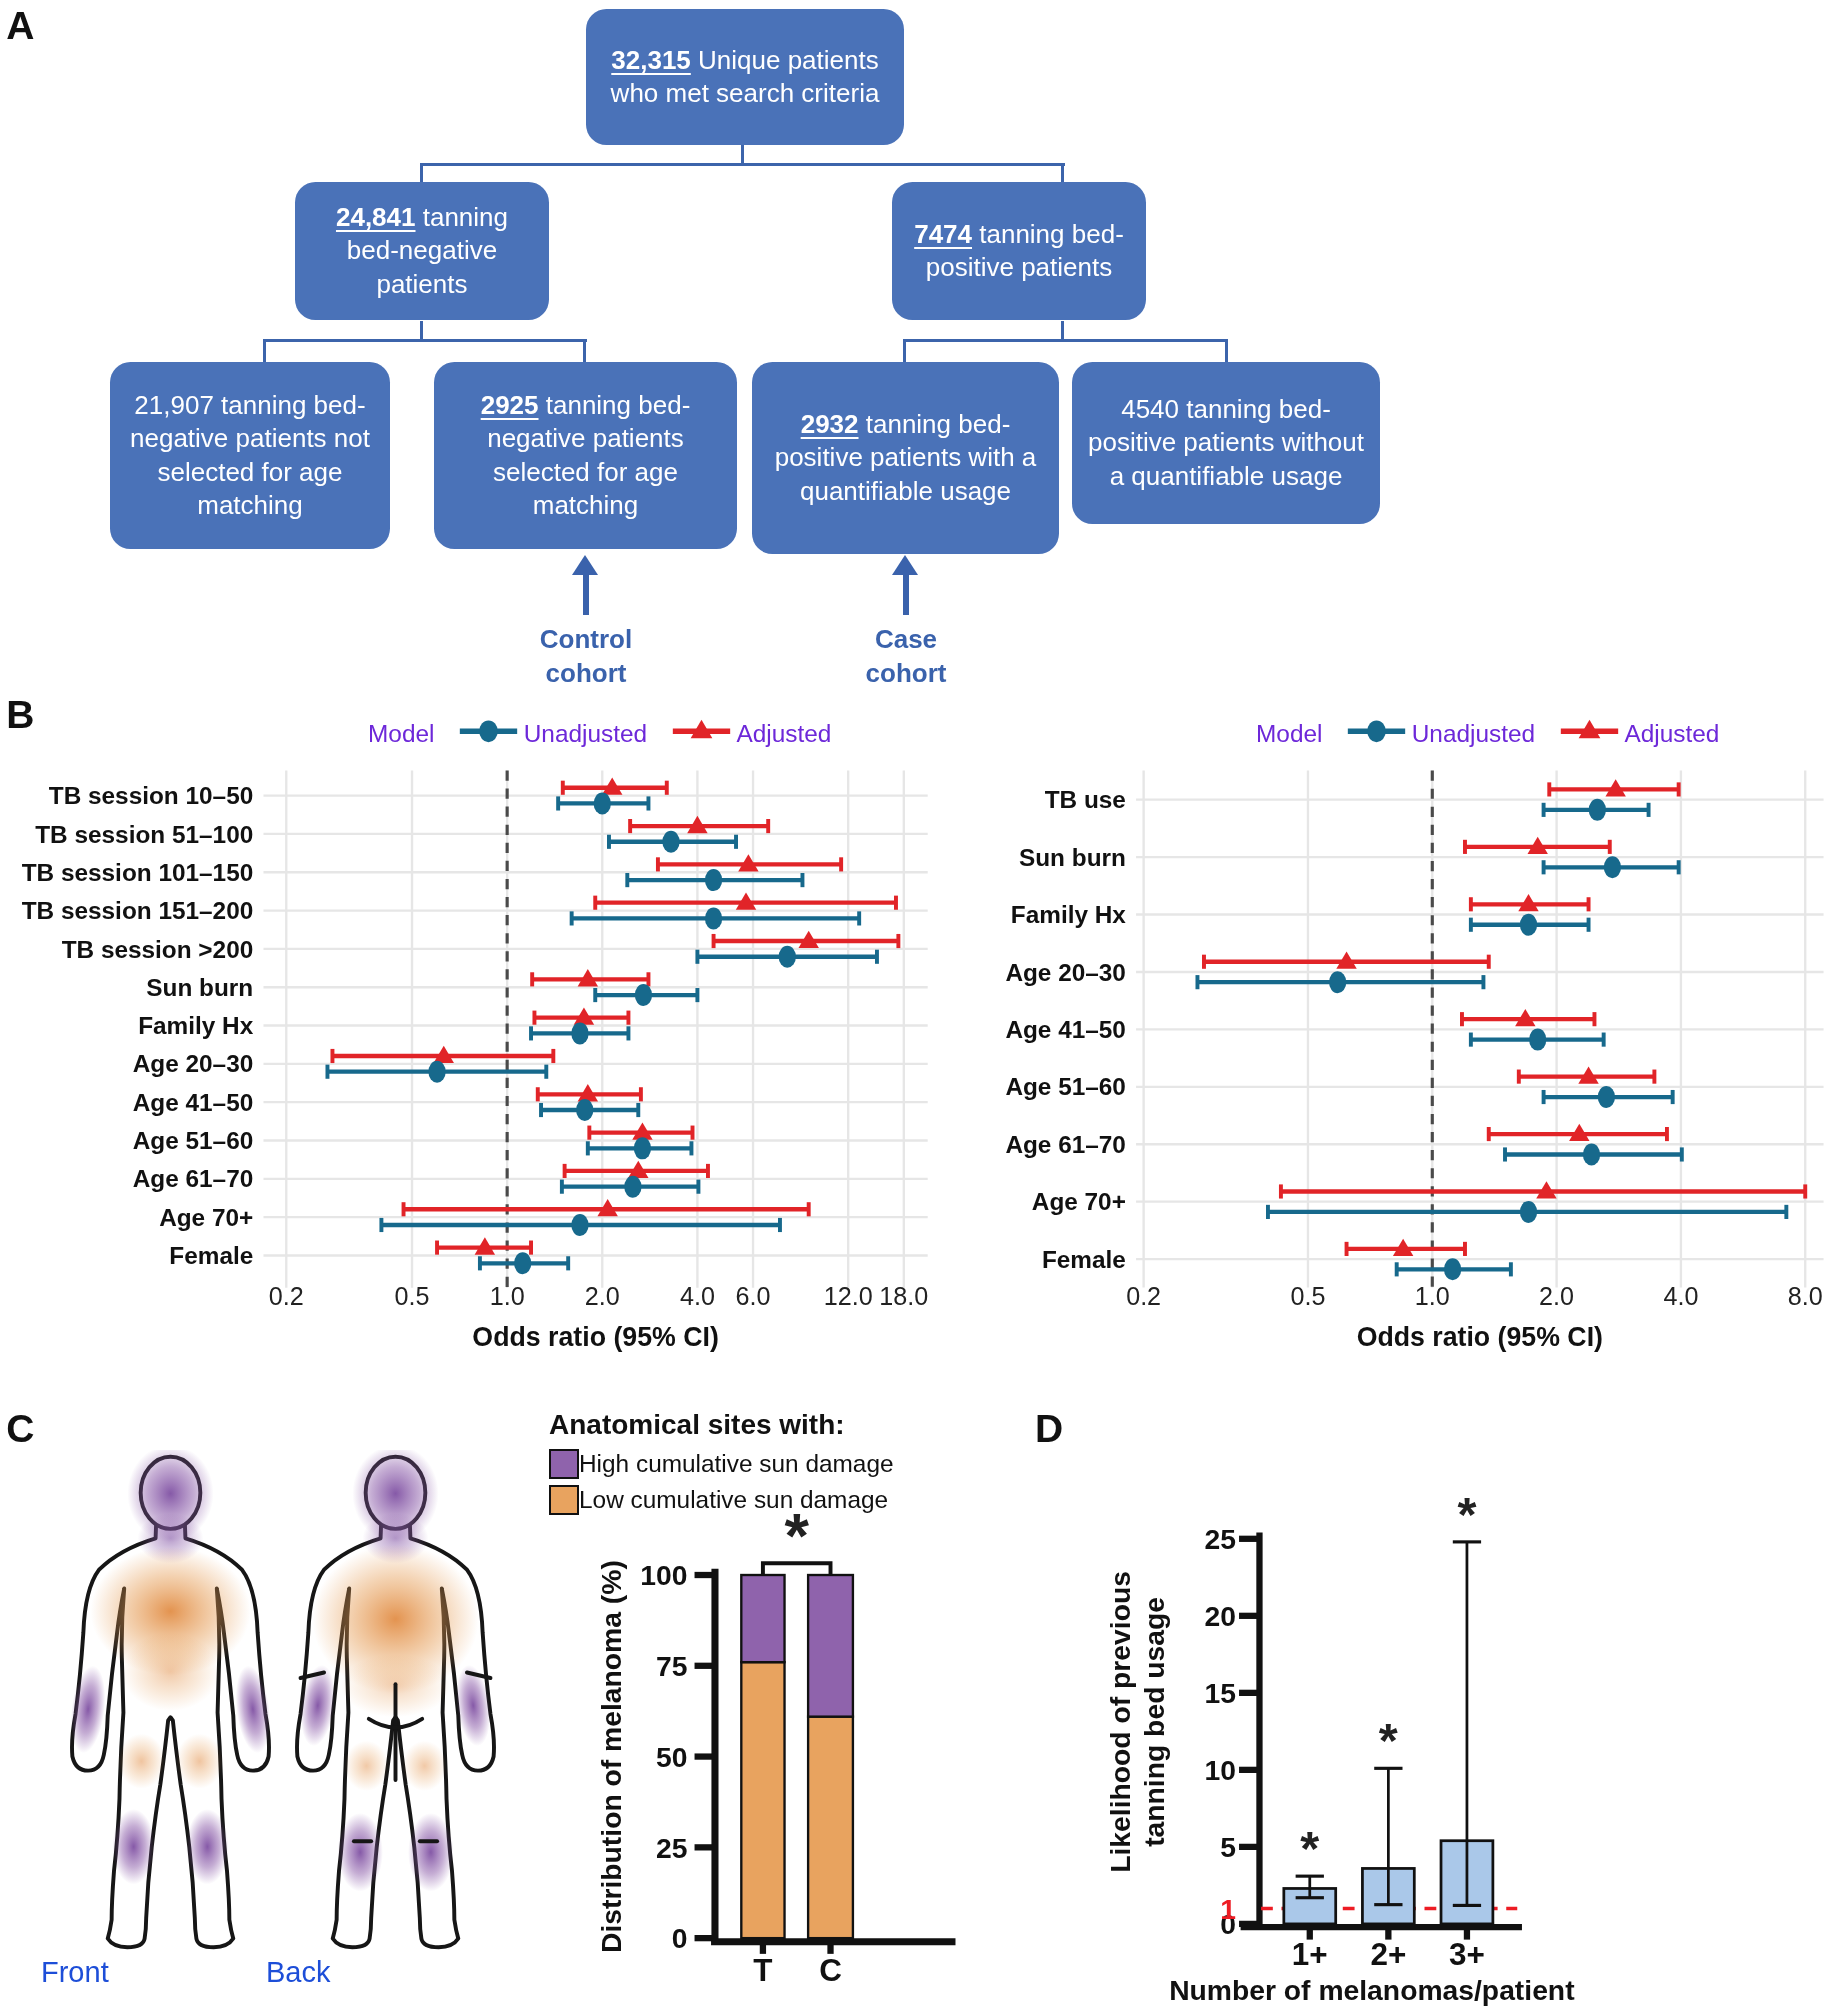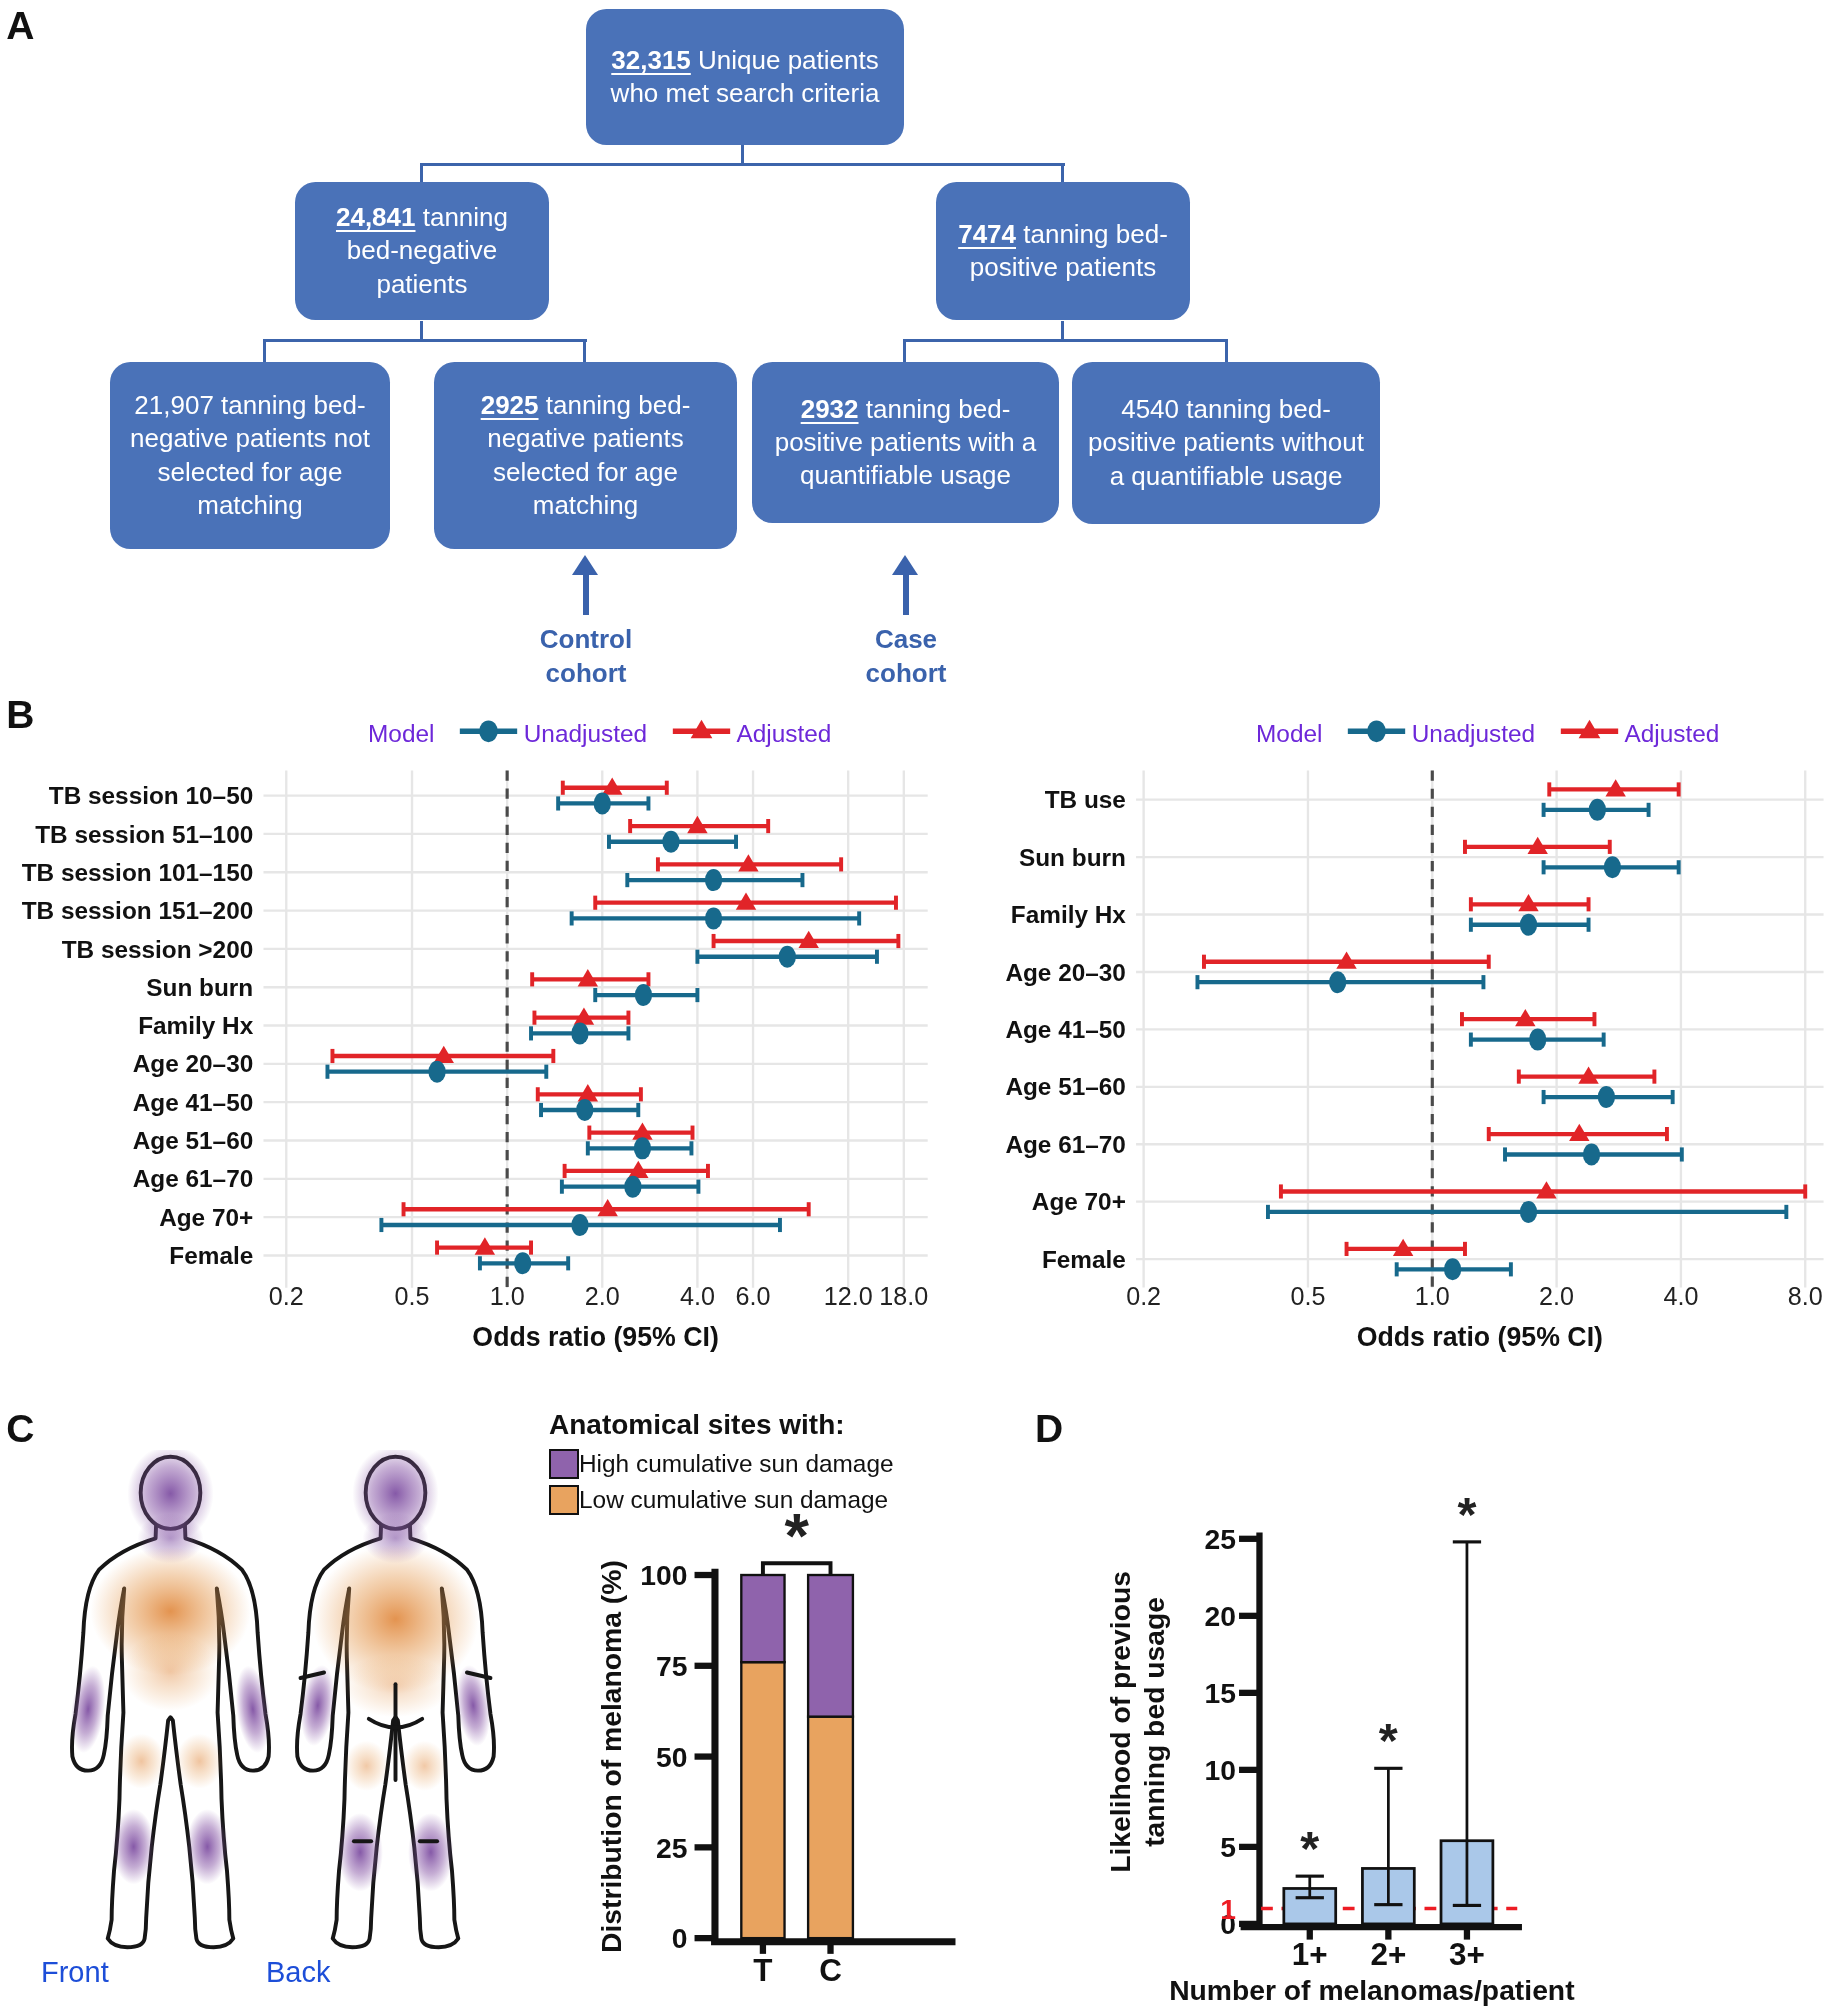--- a/index.html
+++ b/index.html
@@ -48,41 +48,41 @@
   </div>
 
   <div class="fc-line" style="left:741px;top:145px;width:3.1px;height:20.4px"></div>
   <div class="fc-line" style="left:420px;top:163px;width:645px;height:3.1px"></div>
   <div class="fc-line" style="left:420px;top:163px;width:3.1px;height:20.4px"></div>
   <div class="fc-line" style="left:1061px;top:163px;width:3.1px;height:20.4px"></div>
 
   <div class="fc-box" style="left:295px;top:182px;width:254px;height:138px">
     <div><span class="fc-num">24,841</span><span> tanning bed-negative patients</span></div>
   </div>
-  <div class="fc-box" style="left:936px;top:182px;width:254px;height:138px">
+  <div class="fc-box" style="left:892px;top:182px;width:254px;height:138px">
     <div><span class="fc-num">7474</span><span> tanning bed-positive patients</span></div>
   </div>
 
   <div class="fc-line" style="left:420px;top:321px;width:3.1px;height:19.7px"></div>
   <div class="fc-line" style="left:263px;top:339px;width:324px;height:3.1px"></div>
   <div class="fc-line" style="left:263px;top:339px;width:3.1px;height:23px"></div>
   <div class="fc-line" style="left:583px;top:339px;width:3.1px;height:23px"></div>
 
   <div class="fc-line" style="left:1061px;top:321px;width:3.1px;height:19.7px"></div>
   <div class="fc-line" style="left:903px;top:339px;width:325px;height:3.1px"></div>
   <div class="fc-line" style="left:903px;top:339px;width:3.1px;height:23px"></div>
   <div class="fc-line" style="left:1225px;top:339px;width:3.1px;height:23px"></div>
 
   <div class="fc-box" style="left:110px;top:362px;width:280px;height:187px">
     <div><span class="fc-num"></span><span>21,907 tanning bed-negative patients not selected for age matching</span></div>
   </div>
   <div class="fc-box" style="left:434px;top:362px;width:303px;height:187px">
     <div><span class="fc-num">2925</span><span> tanning bed-negative patients selected for age matching</span></div>
   </div>
-  <div class="fc-box" style="left:752px;top:362px;width:307px;height:161px">
+  <div class="fc-box" style="left:752px;top:362px;width:307px;height:192px">
     <div><span class="fc-num">2932</span><span> tanning bed-positive patients with a quantifiable usage</span></div>
   </div>
   <div class="fc-box" style="left:1072px;top:362px;width:308px;height:162px">
     <div><span class="fc-num"></span><span>4540 tanning bed-positive patients without a quantifiable usage</span></div>
   </div>
 
   <div class="fc-arrowhead" style="left:572px;top:555px"></div>
   <div class="fc-line" style="left:583px;top:574px;width:5.5px;height:41px;background:#3a62ac"></div>
   <div class="cohort-label" style="left:519px;top:623px;width:134px">Control cohort</div>
 

